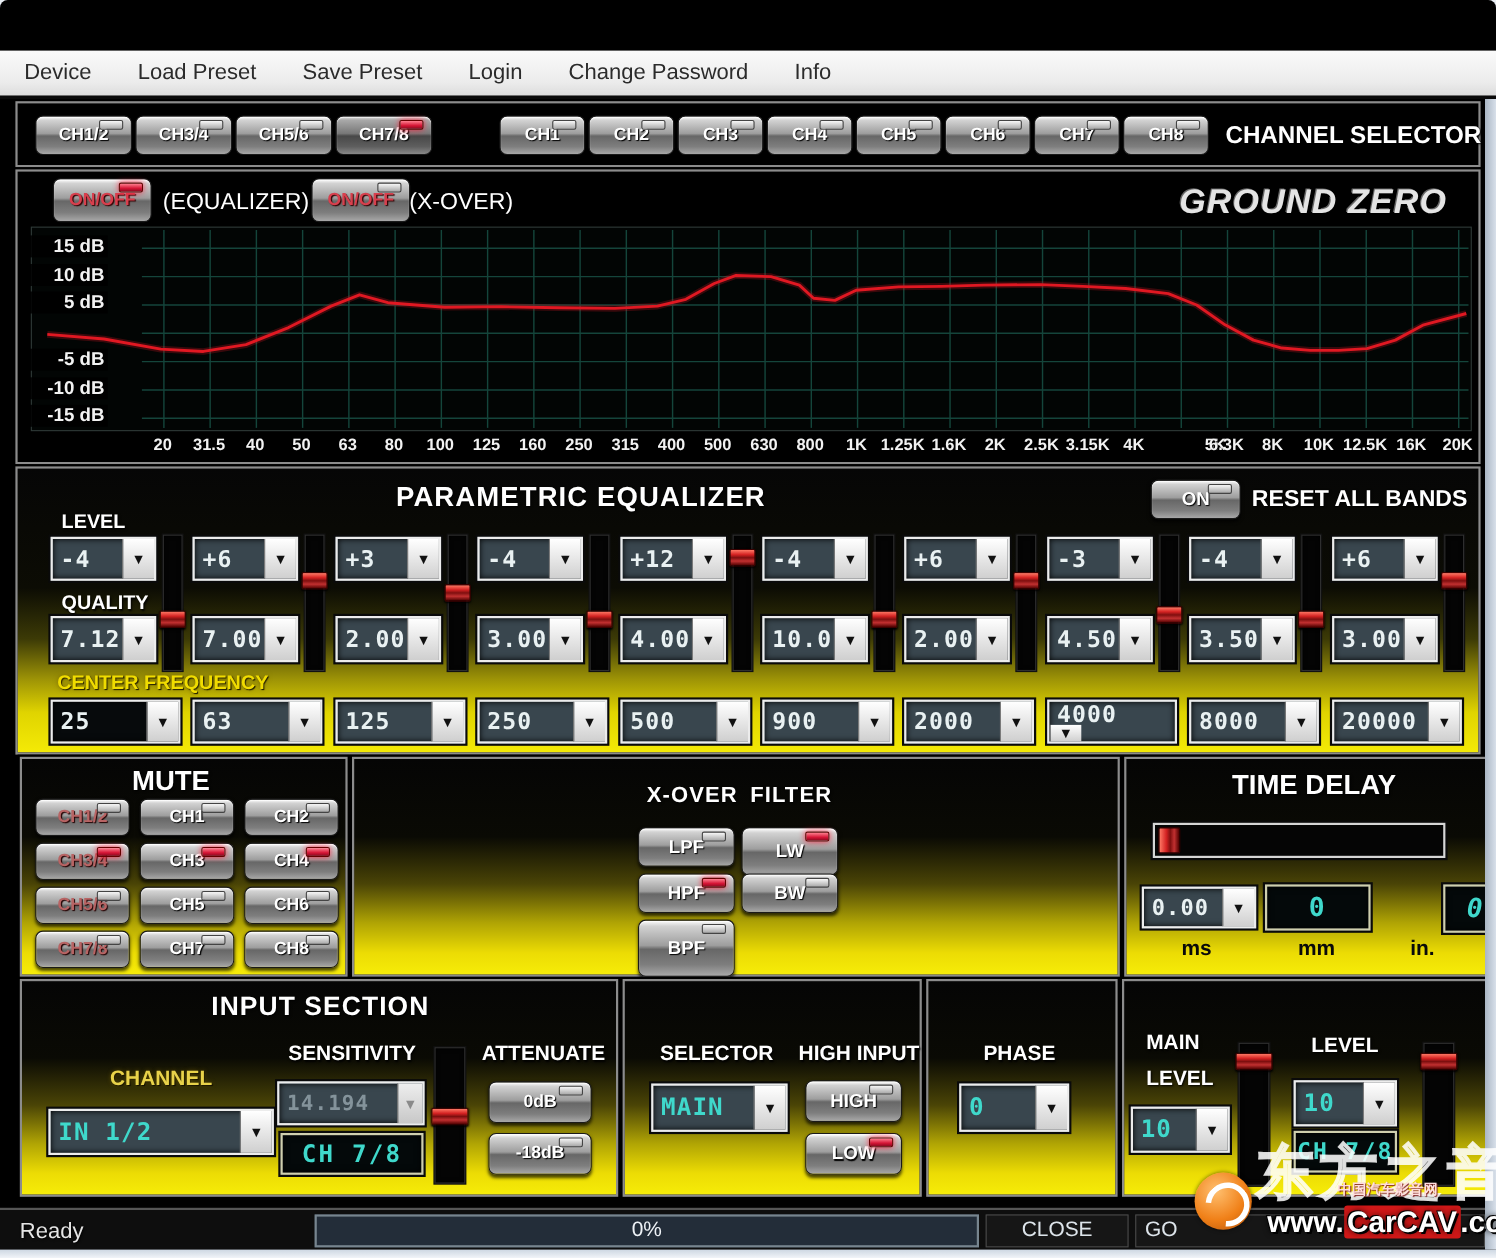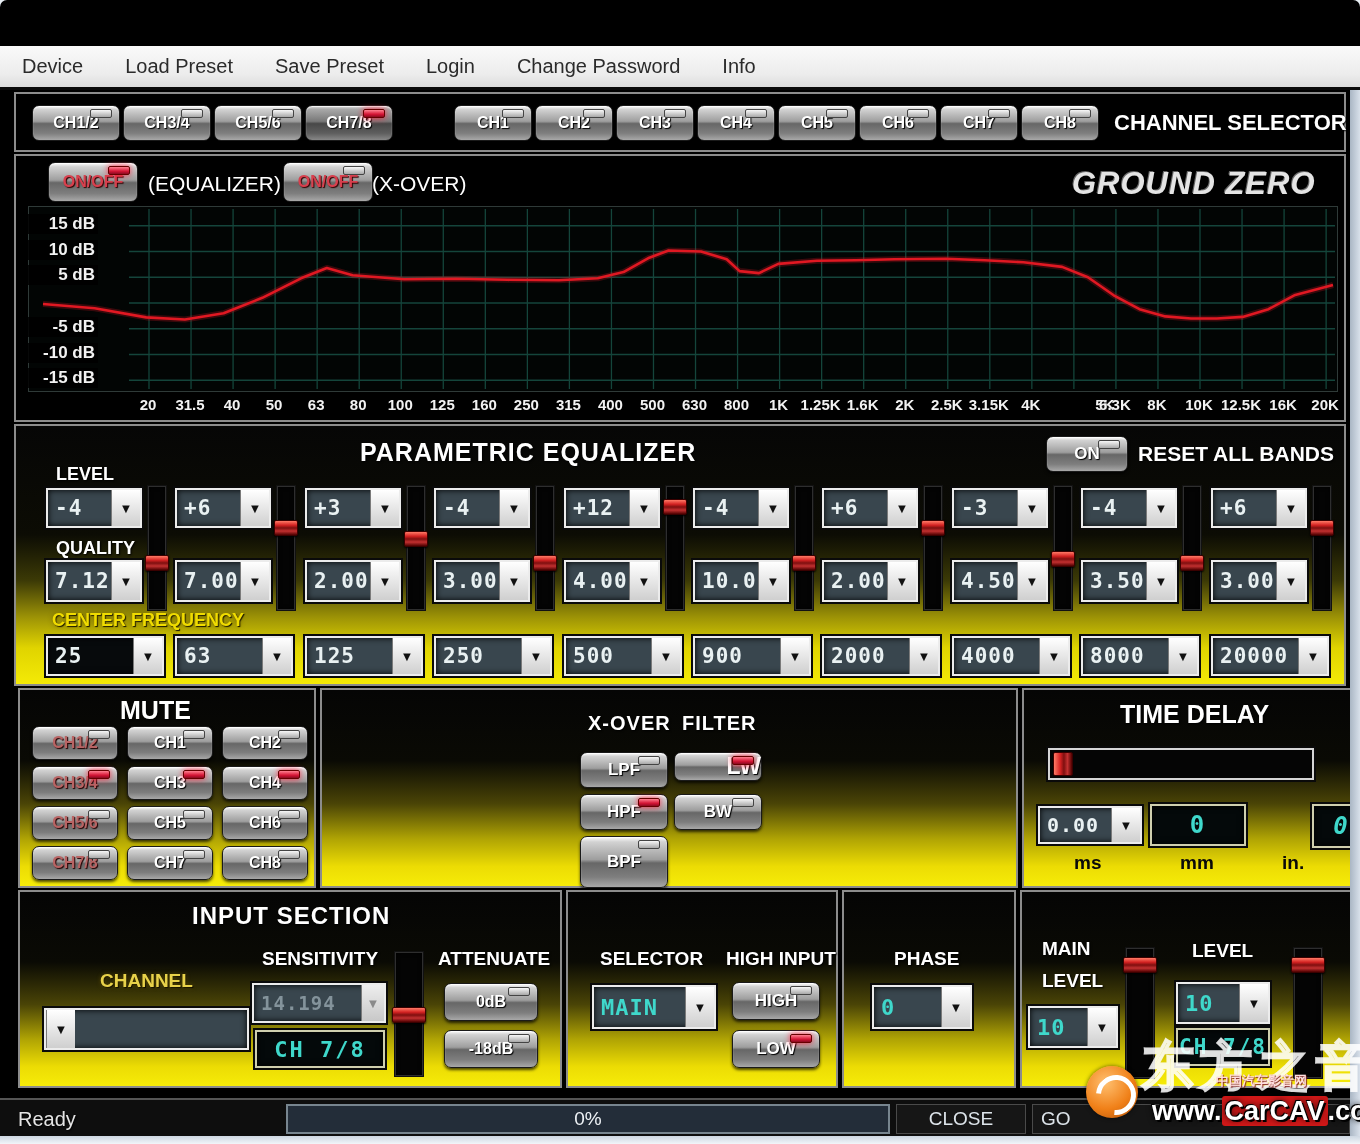--- a/index.html
+++ b/index.html
@@ -369,21 +369,21 @@
         <div class="handle" style="top: 33px;"></div>
       </div>
       <div class="combo" style="left: 952px; top: 488px; width: 96px; height: 40px;">
         <span class="val" style="font-size: 21px;">-3</span>
         <span class="arrow">▼</span>
       </div>
       <div class="combo" style="left: 952px; top: 560px; width: 96px; height: 42px;">
         <span class="val" style="font-size: 21px;">4.50</span>
         <span class="arrow">▼</span>
       </div>
-      <div class="combo" style="left: 952px; top: 636px; width: 118px; height: 40px;">
+      <div class="combo" style="left: 952px; top: 636px; width: 118px; height: 40px; flex-direction: column;">
         <span class="val" style="font-size: 21px;">4000</span>
         <span class="arrow">▼</span>
       </div>
       <div class="vslider" style="left: 1054px; top: 486px; width: 16px; height: 122px;">
         <div class="handle" style="top: 64px;"></div>
       </div>
       <div class="combo" style="left: 1081px; top: 488px; width: 96px; height: 40px;">
         <span class="val" style="font-size: 21px;">-4</span>
         <span class="arrow">▼</span>
       </div>
@@ -477,21 +477,21 @@
         <span>LPF</span>
       </div>
       <div class="btn-metal" style="left: 580px; top: 794px; width: 88px; height: 36px; font-size: 17px;">
         <span class="led on"></span>
         <span>HPF</span>
       </div>
       <div class="btn-metal" style="left: 580px; top: 836px; width: 88px; height: 52px; font-size: 17px;">
         <span class="led"></span>
         <span>BPF</span>
       </div>
-      <div class="btn-metal" style="left: 674px; top: 752px; width: 88px; height: 29px; font-size: 23px; justify-content: flex-end;">
+      <div class="btn-metal" style="left: 674px; top: 752px; width: 88px; height: 44px; font-size: 17px;">
         <span class="led on"></span>
         <span>LW</span>
       </div>
       <div class="btn-metal" style="left: 674px; top: 794px; width: 88px; height: 36px; font-size: 17px;">
         <span class="led"></span>
         <span>BW</span>
       </div>
     </div>
 
   <div class="panel grad2" style="left:1022px;top:688px;width:334px;height:200px;"></div>
@@ -510,20 +510,21 @@
     <span>0.0</span>
   </div>
   <span class="lbl black" style="left:1074px;top:852px;font-size:19px;">ms</span>
   <span class="lbl black" style="left:1180px;top:852px;font-size:19px;">mm</span>
   <span class="lbl black" style="left:1282px;top:852px;font-size:19px;">in.</span>
 
   <div class="panel grad2" style="left:18px;top:890px;width:544px;height:198px;"></div>
   <span class="lbl" style="left:192px;top:902px;font-size:24px;letter-spacing:1px;">INPUT SECTION</span>
   <span class="lbl yellow" style="left:100px;top:970px;font-size:19px;">CHANNEL</span>
   <div class="combo" style="left:44px;top:1008px;width:205px;height:42px;">
+    <span class="val teal" style="font-size:22px;">IN 1/2</span>
     <span class="arrow">▼</span>
   </div>
   <span class="lbl" style="left:262px;top:948px;font-size:19px;">SENSITIVITY</span>
   <div class="combo" style="left:252px;top:983px;width:134px;height:40px;">
     <span class="val dim" style="font-size:19px;">14.194</span>
     <span class="arrow small">▼</span>
   </div>
   <div class="display" style="left:255px;top:1030px;width:130px;height:38px;font-size:22px;">
     <span>CH 7/8</span>
   </div>

